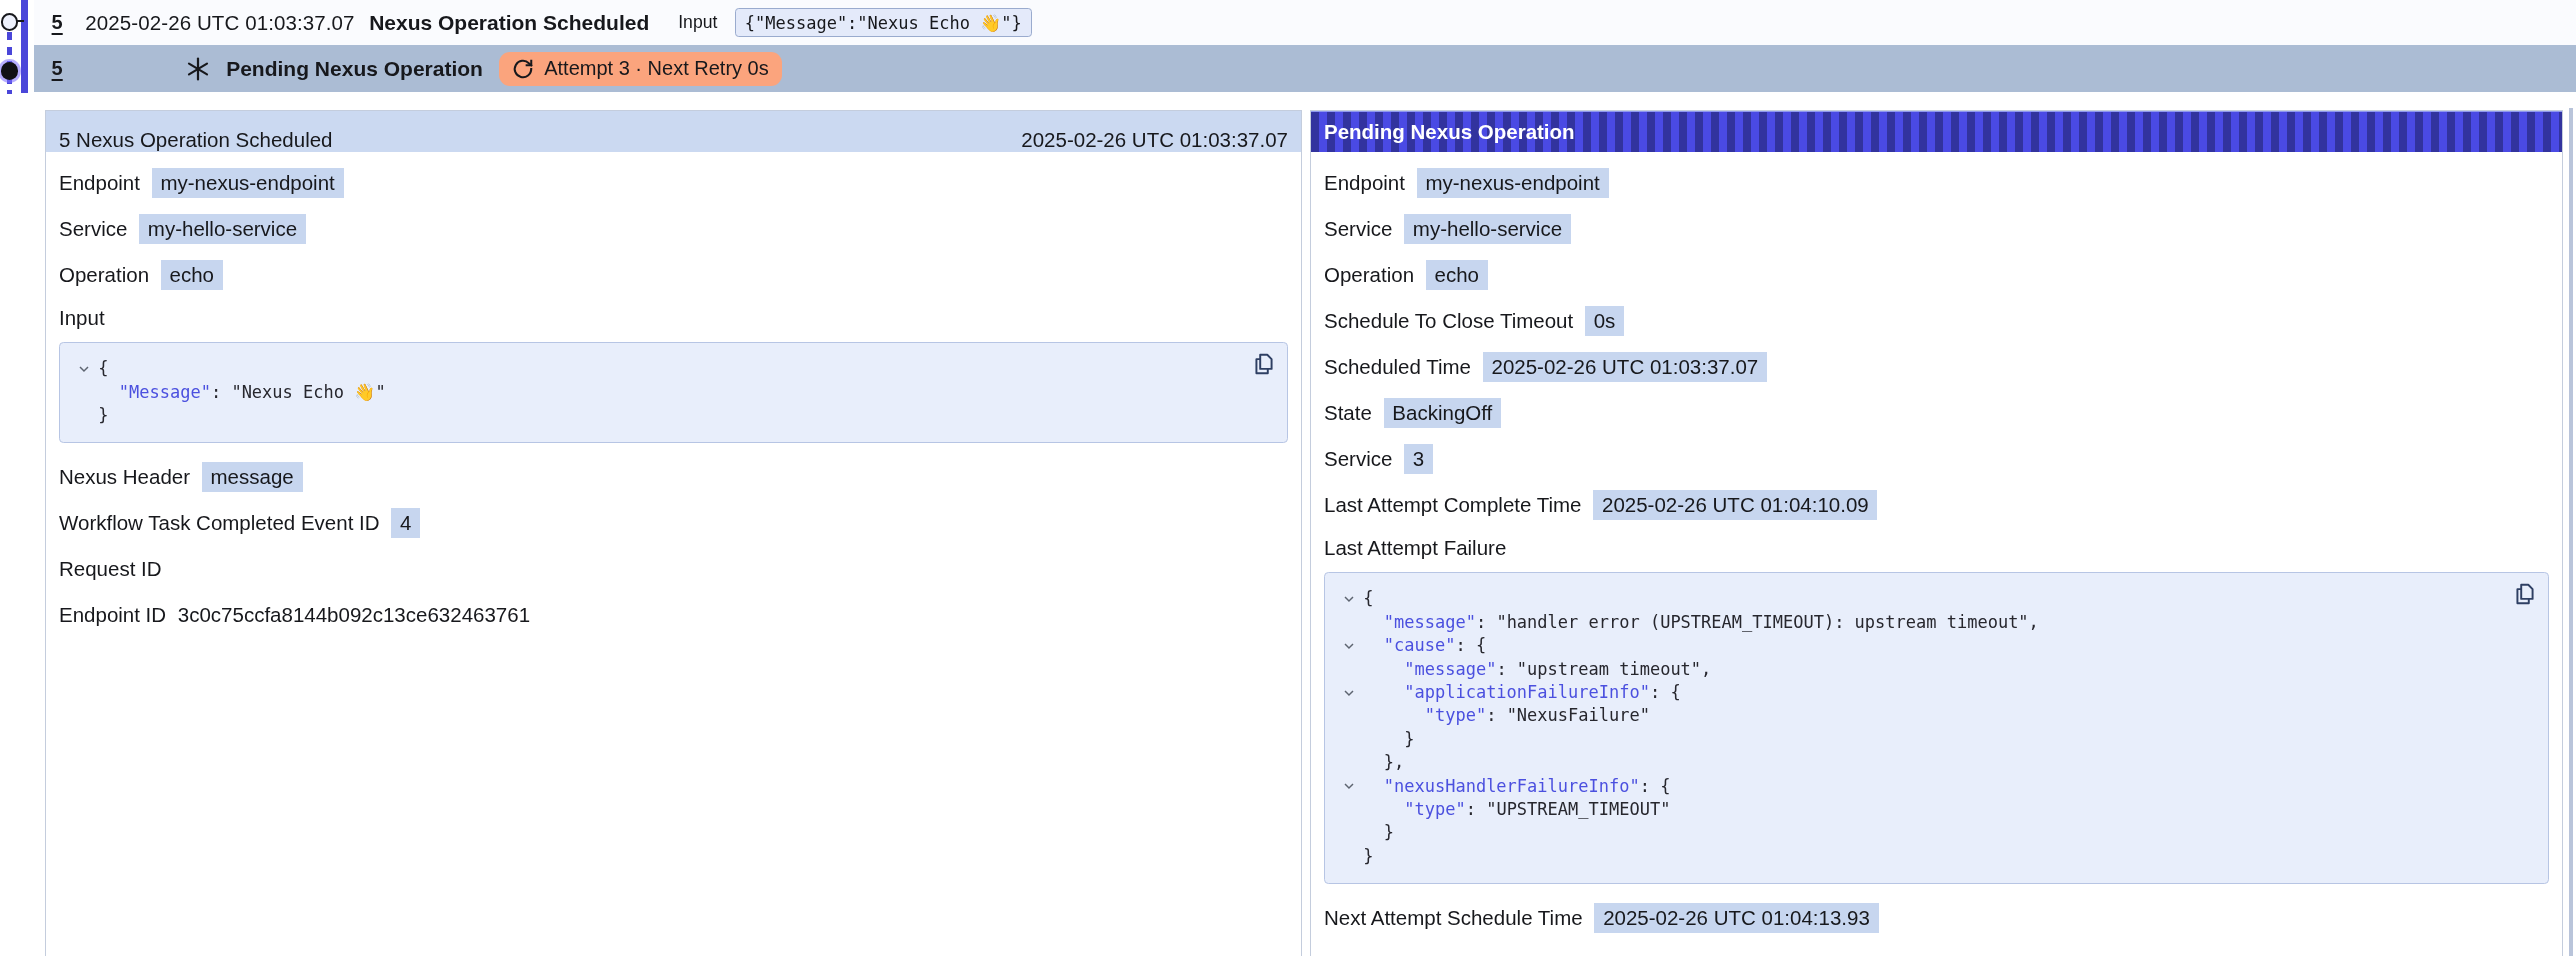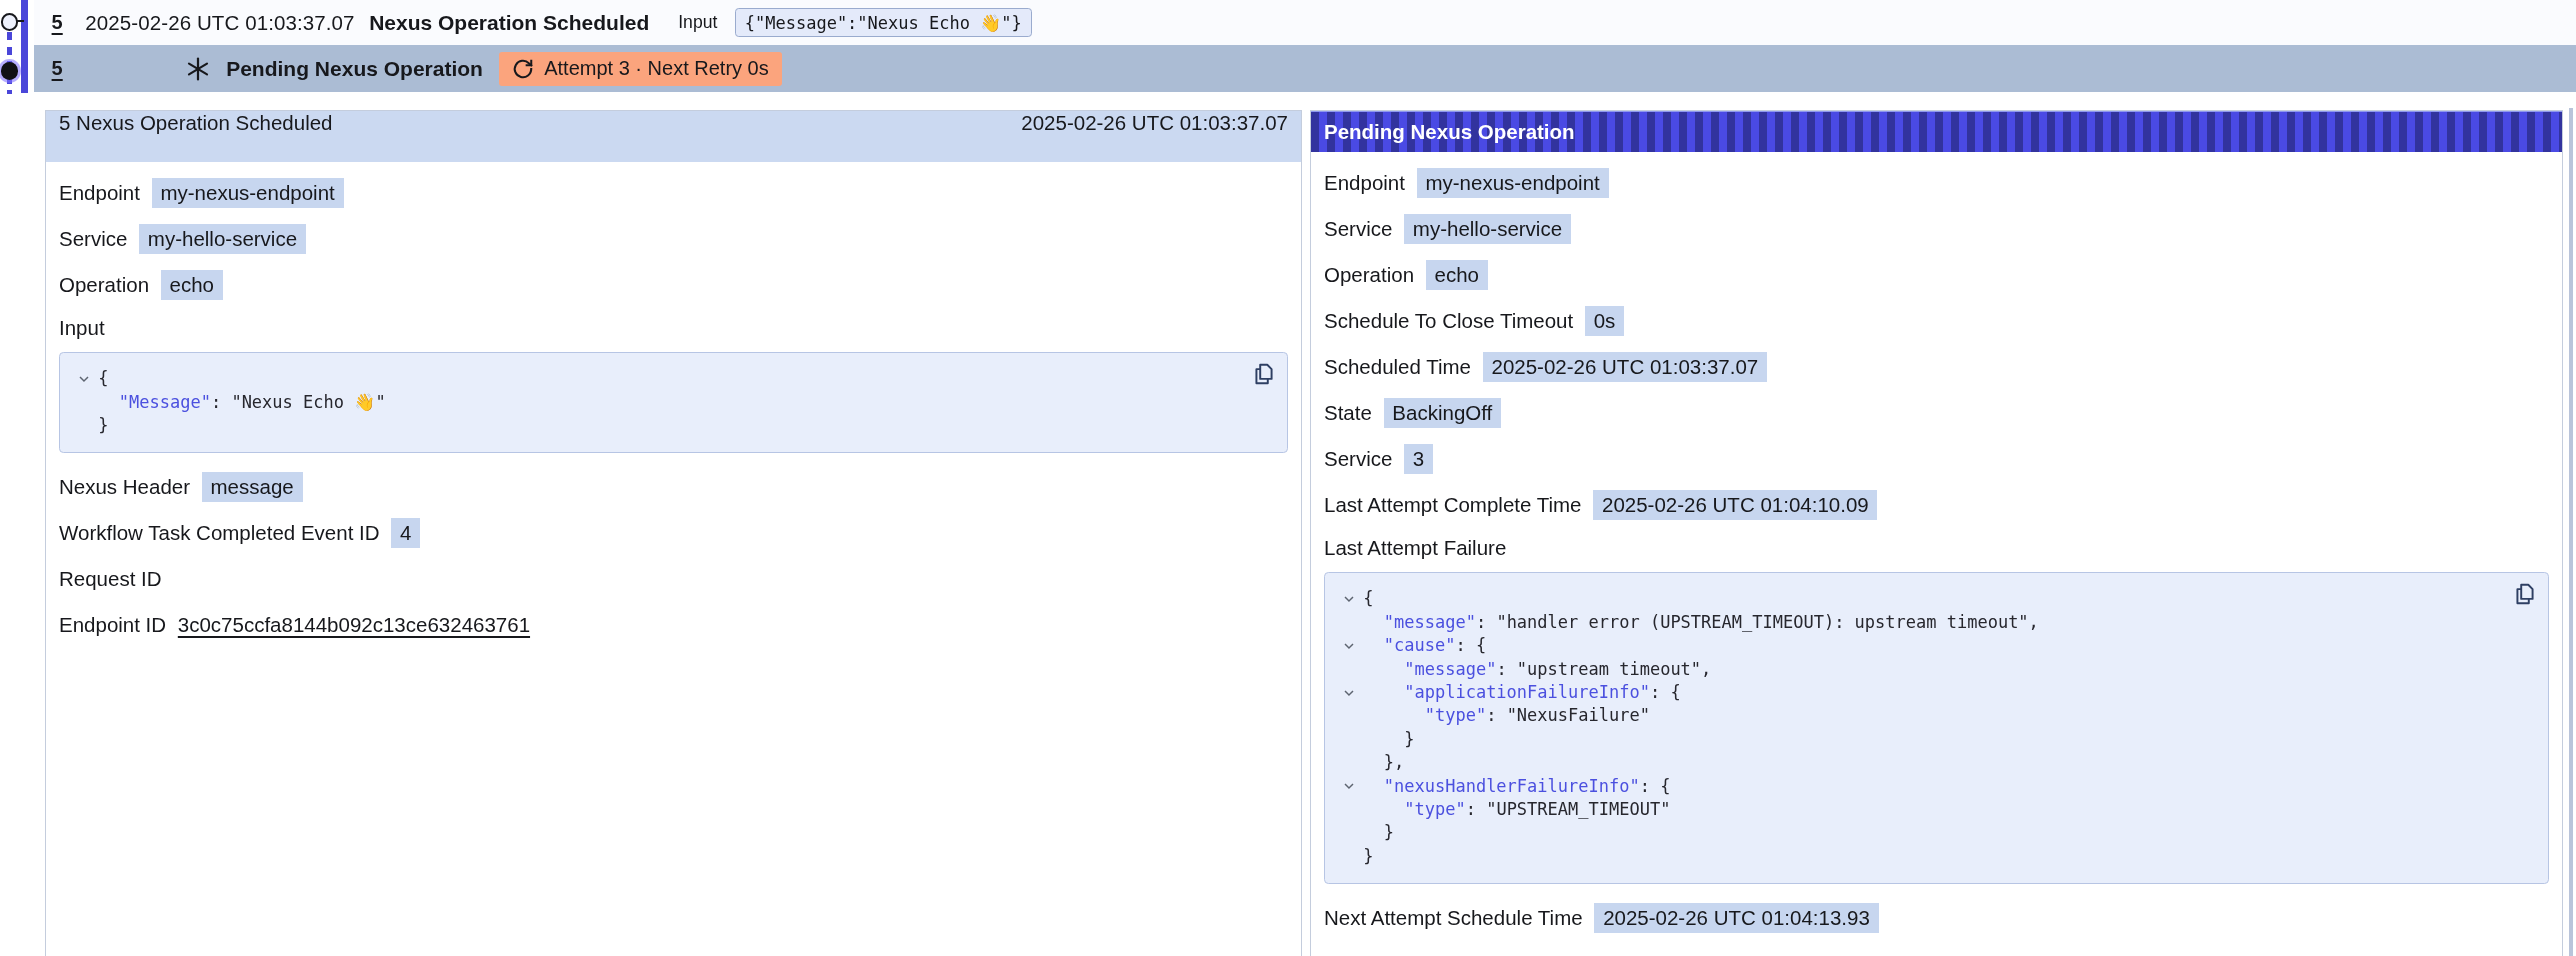--- a/index.html
+++ b/index.html
@@ -51,57 +51,57 @@
     font-family: "DejaVu Sans Mono", monospace;
     font-size: 17px;
     background: #e4eafa;
     border: 1.5px solid #9aabce;
     border-radius: 3.7px;
     padding: 3.7px 8.8px;
   }
   .pending-star { margin-left: 110px; width: 28px; height: 28px; flex: 0 0 auto; }
   .retry-badge {
     margin-left: 16px; display: flex; align-items: center; gap: 10.3px;
-    background: #fba47d; border-radius: 3px; height: 34px; padding: 0 13px;
+    background: #fba47d; border-radius: 11px; height: 34px; padding: 0 13px;
     font-size: 20px; color: #17181c;
   }
   .retry-badge svg { width: 22px; height: 22px; }
 
   
   .panels {
     position: absolute; top: 110px; left: 45px; right: 13px; bottom: -29px;
     display: flex; gap: 8px;
   }
   .panel { border: 0.7px solid #c4cddd; background: #ffffff; overflow: hidden; }
   .panel-left  { width: 1257px; flex: 0 0 auto; }
   .panel-right { flex: 1 1 auto; }
 
   .panel-header-left {
-    height: 51px; background: #cbd9f1;
-    display: flex; align-items: flex-start; justify-content: space-between;
+    height: 41px; background: #cbd9f1;
+    display: flex; align-items: flex-end; justify-content: space-between;
     padding: 0 13px; font-size: 20.5px;
   }
   .panel-header-left .ph-title { font-weight: 500; }
   .panel-header-right {
     height: 41px;
     background: repeating-linear-gradient(90deg, #32339e 0 8px, #4a4ae4 8px 16px);
     border-top: 1.5px solid #8e97ee;
     display: flex; align-items: center;
     padding: 0 13px; font-size: 20.5px; font-weight: 600; color: #ffffff;
   }
   .panel-body { padding: 16px 13px 13px 13px; }
 
   .field-row { display: flex; align-items: center; margin-bottom: 16px; height: 30px; }
   .field-label { font-size: 20.5px; margin-right: 11.7px; white-space: nowrap; }
   .field-chip {
     background: #c7d6ef; border-radius: 0; padding: 2.9px 8.8px;
     font-size: 20.5px; white-space: nowrap;
   }
   .field-link {
-    font-size: 20.5px; text-decoration: underline; text-underline-offset: 4.4px;
+    font-size: 20.5px; text-underline-offset: 4.4px;
     color: #17181c; white-space: nowrap;
   }
   .section-label { font-size: 20.5px; margin: 2.9px 0 11.7px 0; }
 
   
   .code-block {
     position: relative;
     background: #e8eefb;
     border: 1.5px solid #b7c5e4;
     border-radius: 4.4px;

